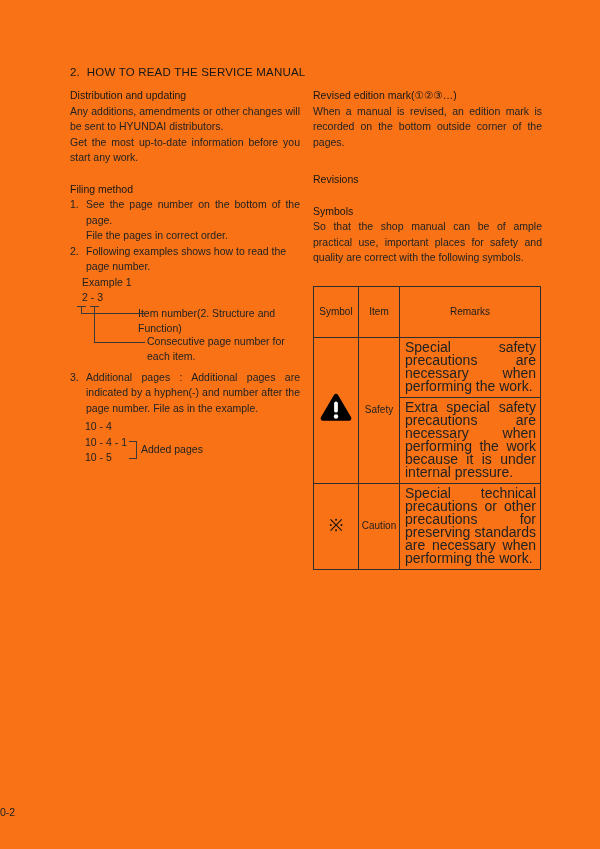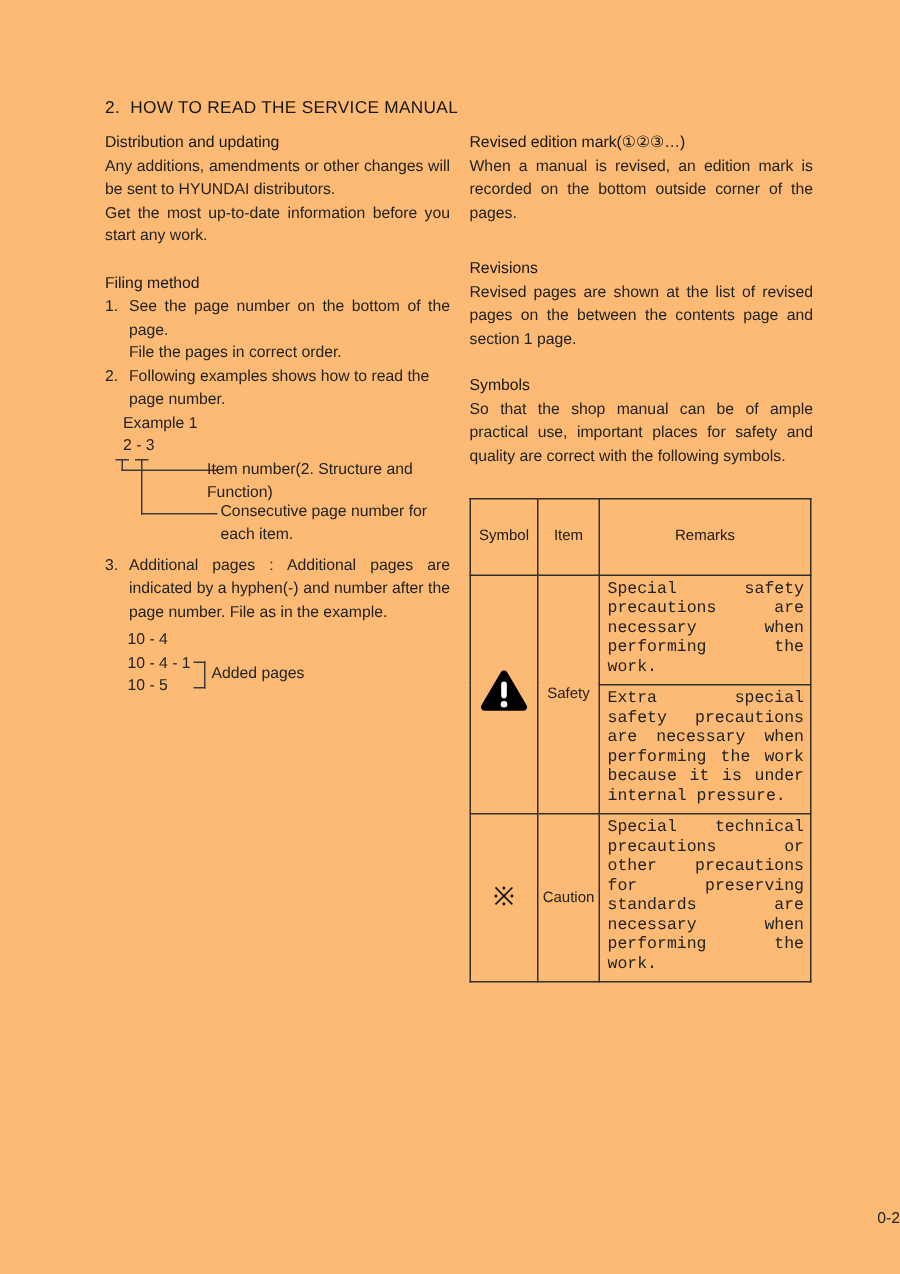--- a/index.html
+++ b/index.html
@@ -2,21 +2,21 @@
 <html><head>
 <meta charset="utf-8">
 <style>
   html,body{margin:0;padding:0;}
   body{
     width:600px;height:849px;background:#ffffff;
     font-family:"Liberation Sans", sans-serif;
     color:#1f1f1f;position:relative;overflow:hidden;
     -webkit-font-smoothing:antialiased;
   }
-  .page{position:absolute;inset:0;background:#fdba74;}
+  .page{position:absolute;inset:0;background:#f97316;}
   .doc-title{
     position:absolute;left:70px;top:66px;
     font-size:11.5px;color:#161616;white-space:pre;letter-spacing:.2px;
   }
   .col{position:absolute;top:88px;font-size:10.5px;line-height:15.5px;color:#222;}
   .col-left{left:70px;width:230px;}
   .col-right{left:313px;width:229px;}
   .sec-heading{color:#161616;margin:0;}
   .mt16{margin-top:16px;}
   .mt22{margin-top:22px;}
@@ -42,25 +42,25 @@
   table.symbols{
     border-collapse:collapse;table-layout:fixed;width:227px;margin-top:20px;
   }
   table.symbols th, table.symbols td{
     border:1px solid #2e2e2e;font-weight:400;vertical-align:middle;
   }
   table.symbols th{font-size:10px;height:18px;text-align:center;padding:16px 2px;color:#1a1a1a;}
   td.sym-cell{text-align:center;}
   td.item-cell{font-size:10px;text-align:center;color:#1f1f1f;}
   td.remark-cell{
-    font-size:11px;line-height:13px;padding:3px 4px 4px 5px;text-align:justify;color:#222;font-family:Liberation Mono, monospace;
+    font-size:14px;line-height:13px;padding:3px 4px 4px 5px;text-align:justify;color:#222;
   }
   .ref-mark{font-size:17px;line-height:1;color:#111;display:inline-block;}
   .footer{
-    position:absolute;top:806px;left:0;width:600px;text-align:right;
+    position:absolute;top:806px;left:0;width:600px;text-align:left;
     font-size:10.5px;color:#222;
   }
 </style>
 </head>
 <body>
 
 <div class="page">
 
   <div class="doc-title">2.  HOW TO READ THE SERVICE MANUAL</div>
 
@@ -109,21 +109,20 @@
       <div class="added-bracket"></div>
       <div class="added-label">Added pages</div>
     </div>
   </div>
 
   <div class="col col-right">
     <div class="sec-heading">Revised edition mark(①②③…)</div>
     <p class="body">When a manual is revised, an edition mark is recorded on the bottom outside corner of the pages.</p>
 
     <div class="sec-heading mt22">Revisions</div>
-    <p class="body">Revised pages are shown at the list of revised pages on the between the contents page and section 1 page.</p>
 
     <div class="sec-heading mt16">Symbols</div>
     <p class="body">So that the shop manual can be of ample practical use, important places for safety and quality are correct with the following symbols.</p>
 
     <table class="symbols">
       <colgroup>
           <col style="width:45px">
           <col style="width:41px">
           <col style="width:141px">
         </colgroup>

